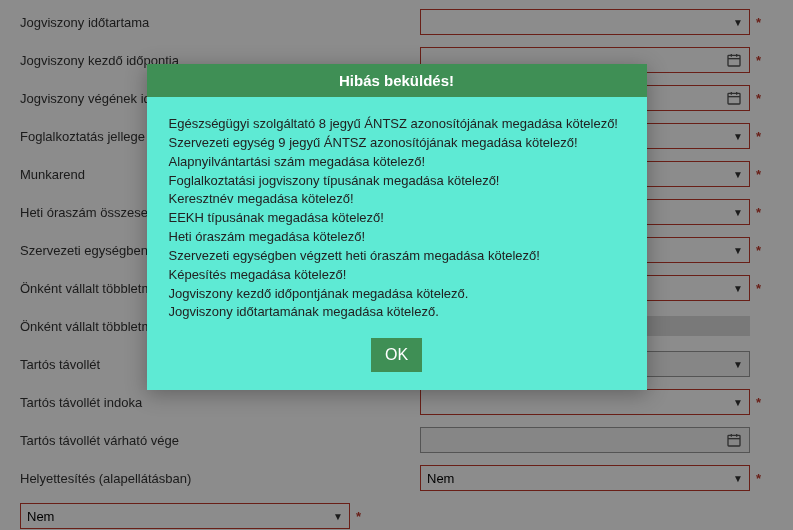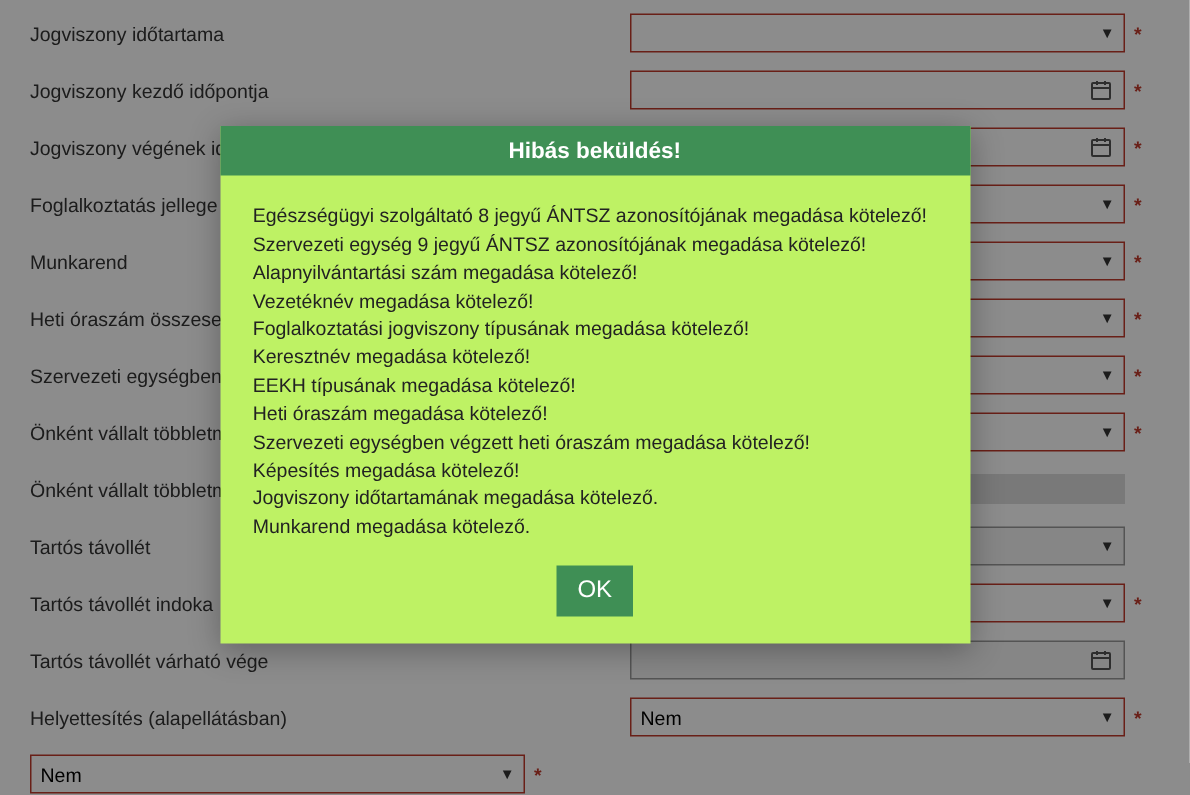--- a/index.html
+++ b/index.html
@@ -79,23 +79,23 @@
 
   .overlay {
     position: absolute;
     inset: 0;
     background: rgba(0,0,0,0.45);
     display: flex;
     align-items: flex-start;
     justify-content: center;
   }
   .modal {
-    margin-top: 84px;
+    margin-top: 64px;
     width: 500px;
-    background: #bef264;
+    background: #5eead4;
     box-shadow: 0 4px 20px rgba(0,0,0,0.3);
   }
   .modal-header {
     background: #3f8f55;
     color: #fff;
     text-align: center;
     font-weight: bold;
     font-size: 15px;
     padding: 8px 0;
   }
@@ -282,27 +282,26 @@
     </div>
   </div>
 
 <div class="overlay">
   <div class="modal">
     <div class="modal-header">Hibás beküldés!</div>
     <div class="modal-body" id="modal-body">
         <div>Egészségügyi szolgáltató 8 jegyű ÁNTSZ azonosítójának megadása kötelező!</div>
         <div>Szervezeti egység 9 jegyű ÁNTSZ azonosítójának megadása kötelező!</div>
         <div>Alapnyilvántartási szám megadása kötelező!</div>
-        <div>Vezetéknév megadása kötelező!</div>
         <div>Foglalkoztatási jogviszony típusának megadása kötelező!</div>
         <div>Keresztnév megadása kötelező!</div>
         <div>EEKH típusának megadása kötelező!</div>
         <div>Heti óraszám megadása kötelező!</div>
         <div>Szervezeti egységben végzett heti óraszám megadása kötelező!</div>
         <div>Képesítés megadása kötelező!</div>
+        <div>Jogviszony kezdő időpontjának megadása kötelező.</div>
         <div>Jogviszony időtartamának megadása kötelező.</div>
-        <div>Munkarend megadása kötelező.</div>
       </div>
     <div class="modal-footer">
       <button class="ok-btn">OK</button>
     </div>
   </div>
 </div>
 
 </body></html>

